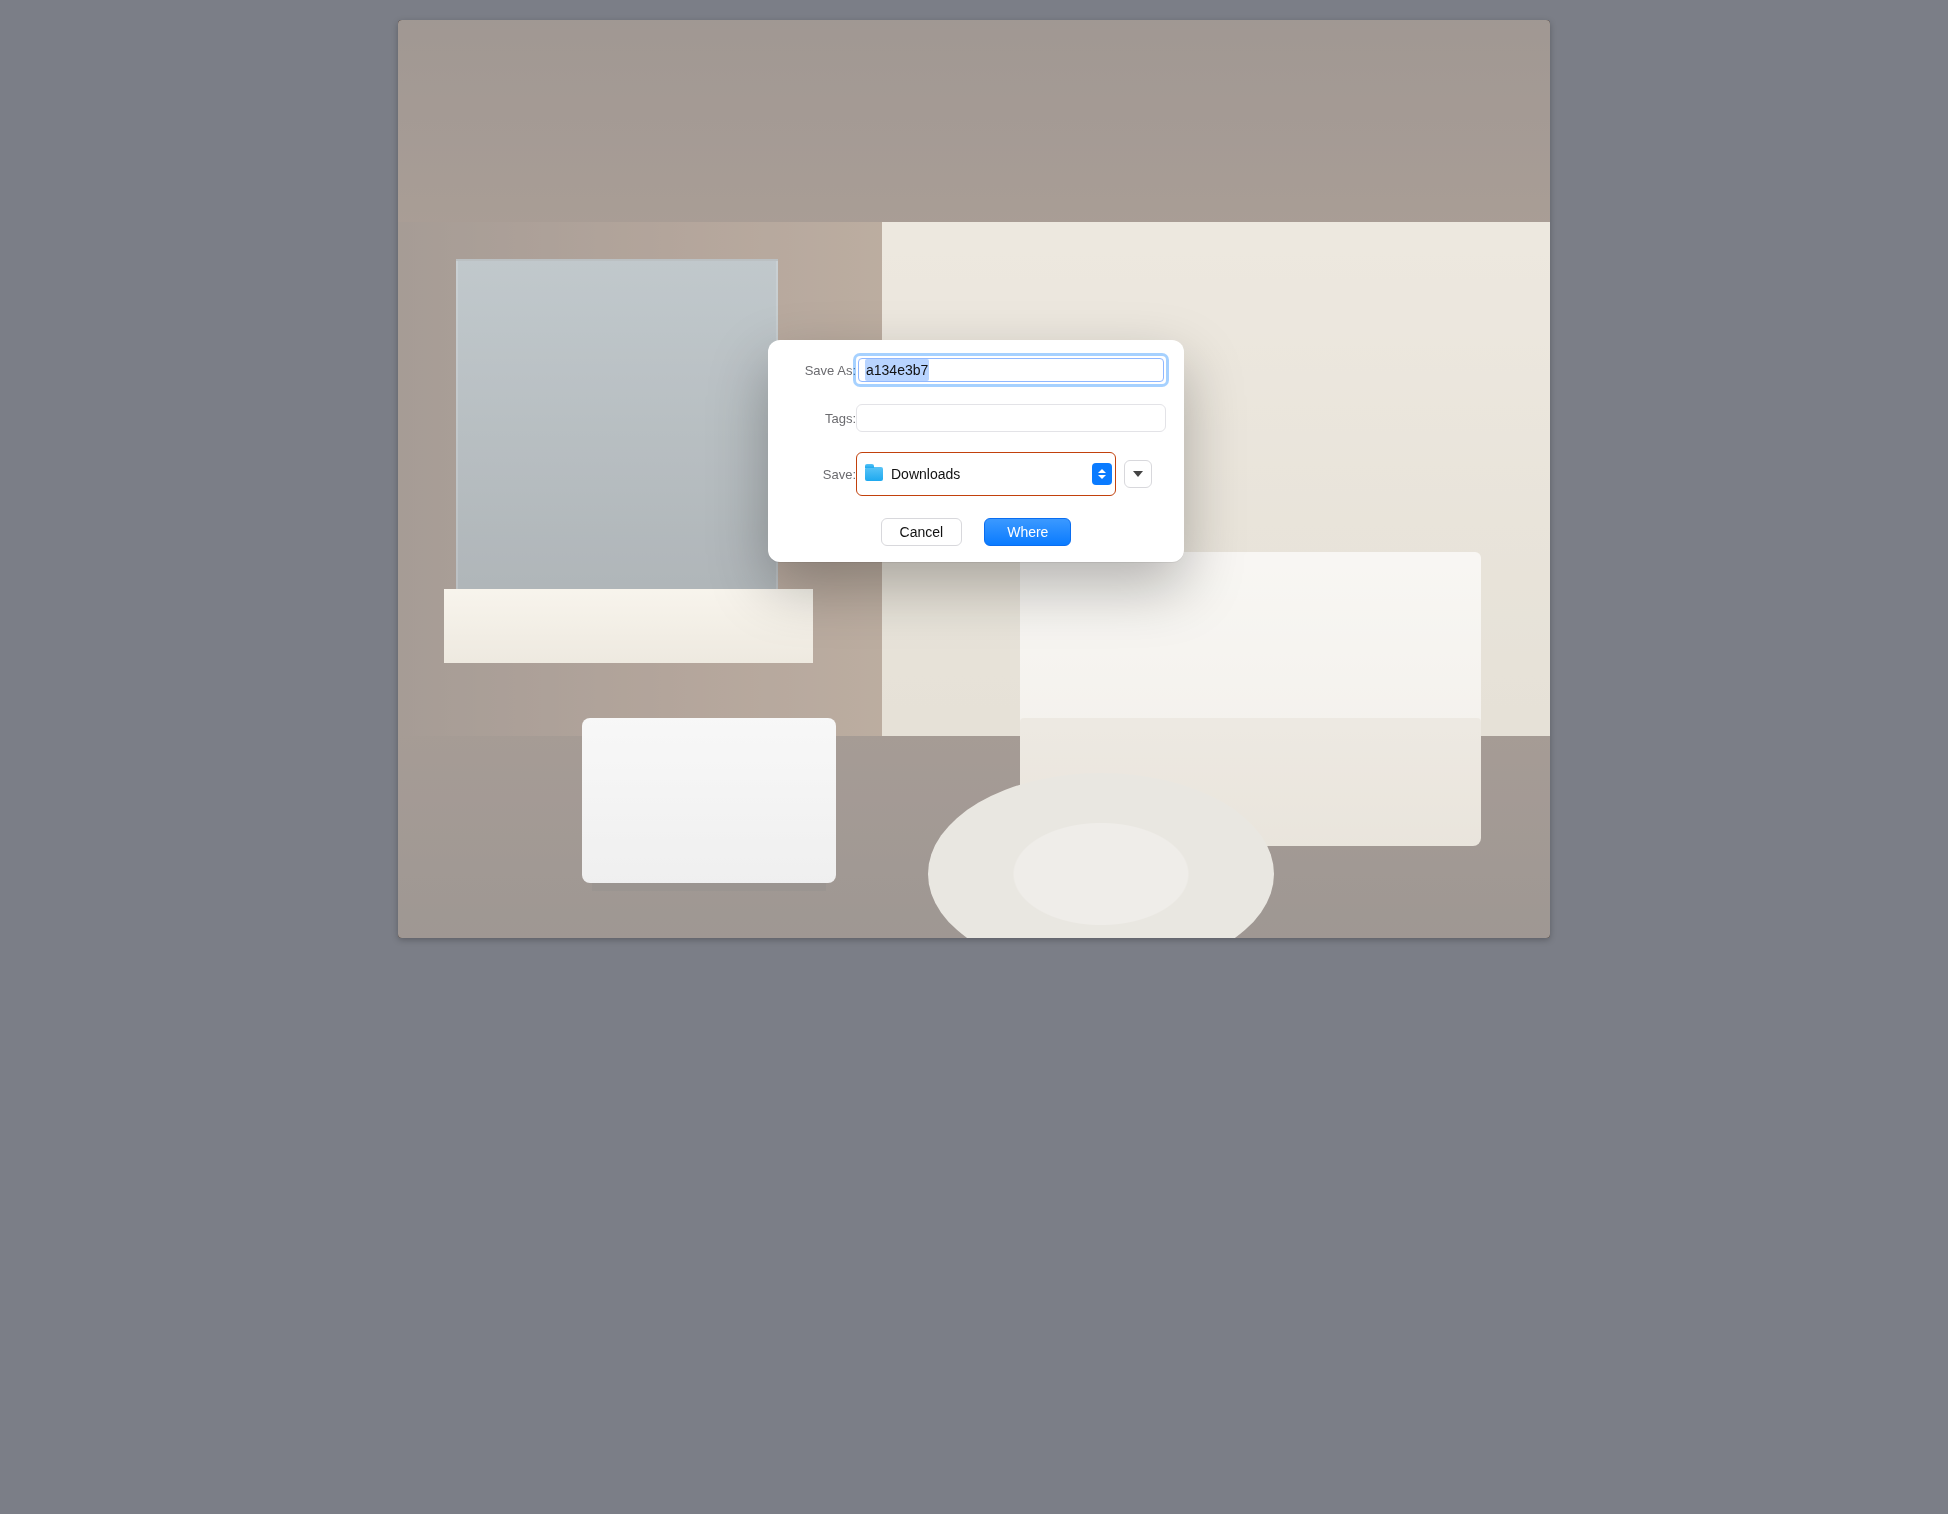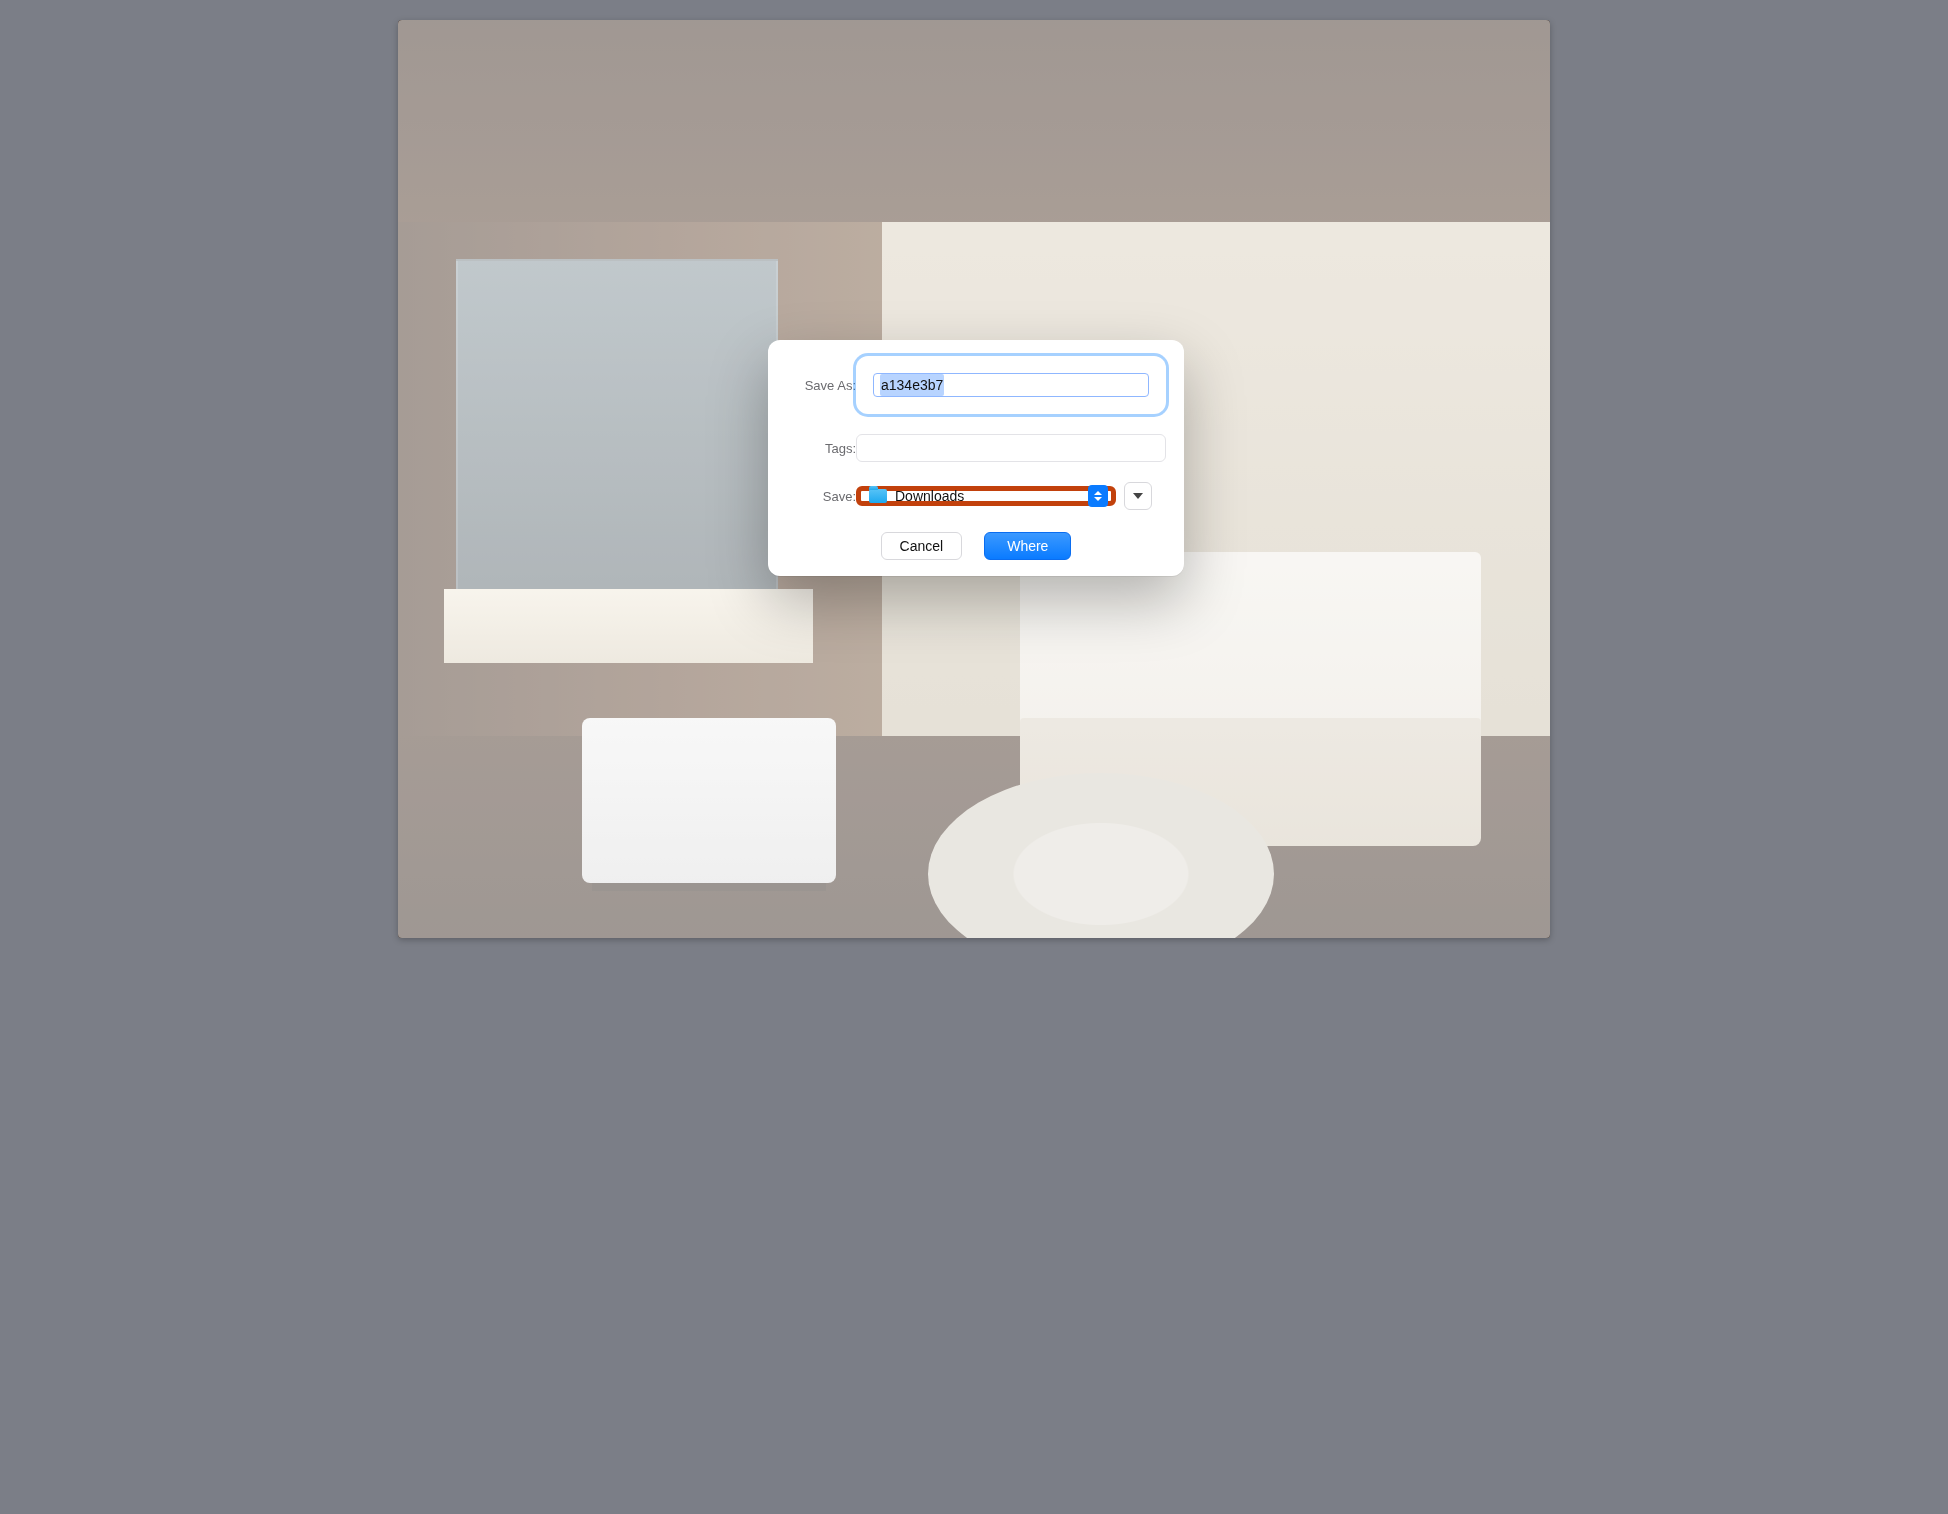--- a/index.html
+++ b/index.html
@@ -93,22 +93,22 @@
     .row { display:flex; align-items:center; }
     .row + .row { margin-top: 20px; }
     .label {
       width: 70px;
       text-align: right;
       color:#6b6b6f;
       font-size: 13px;
     }
     .save-as-wrap {
       flex:1;
-      border-radius: 12px;
-      padding: 17px;
+      border-radius: 4px;
+      padding: 2px;
       background:#fff;
       box-shadow: 0 0 0 3px rgba(0,122,255,.35);
     }
     .save-as-input {
       width:100%; height:24px;
       border: 1px solid #8fb7ff;
       border-radius: 4px;
       padding: 0 6px;
       font-size: 14px;
       line-height: 22px;
@@ -131,23 +131,23 @@
       border-radius: 6px;
       border: 1px solid #e3e3e7;
       padding: 0 8px;
       font-size: 14px;
       background:#fff;
     }
 
     .where-row { margin-top: 26px; }
     .where-select {
       display:flex; align-items:center;
-      height: 20px;
-      border-radius: 6px;
-      border: 5px solid #c2410c;
+      height: 44px;
+      border-radius: 6px;
+      border: 1px solid #c2410c;
       padding: 0 0 0 8px;
       background:#fff;
       position:relative;
       width: 260px;
     }
     .folder-icon {
       width: 18px; height: 14px;
       background: linear-gradient(180deg,#58c3f6,#1ea9ef);
       border-radius: 2px;
       position:relative;

